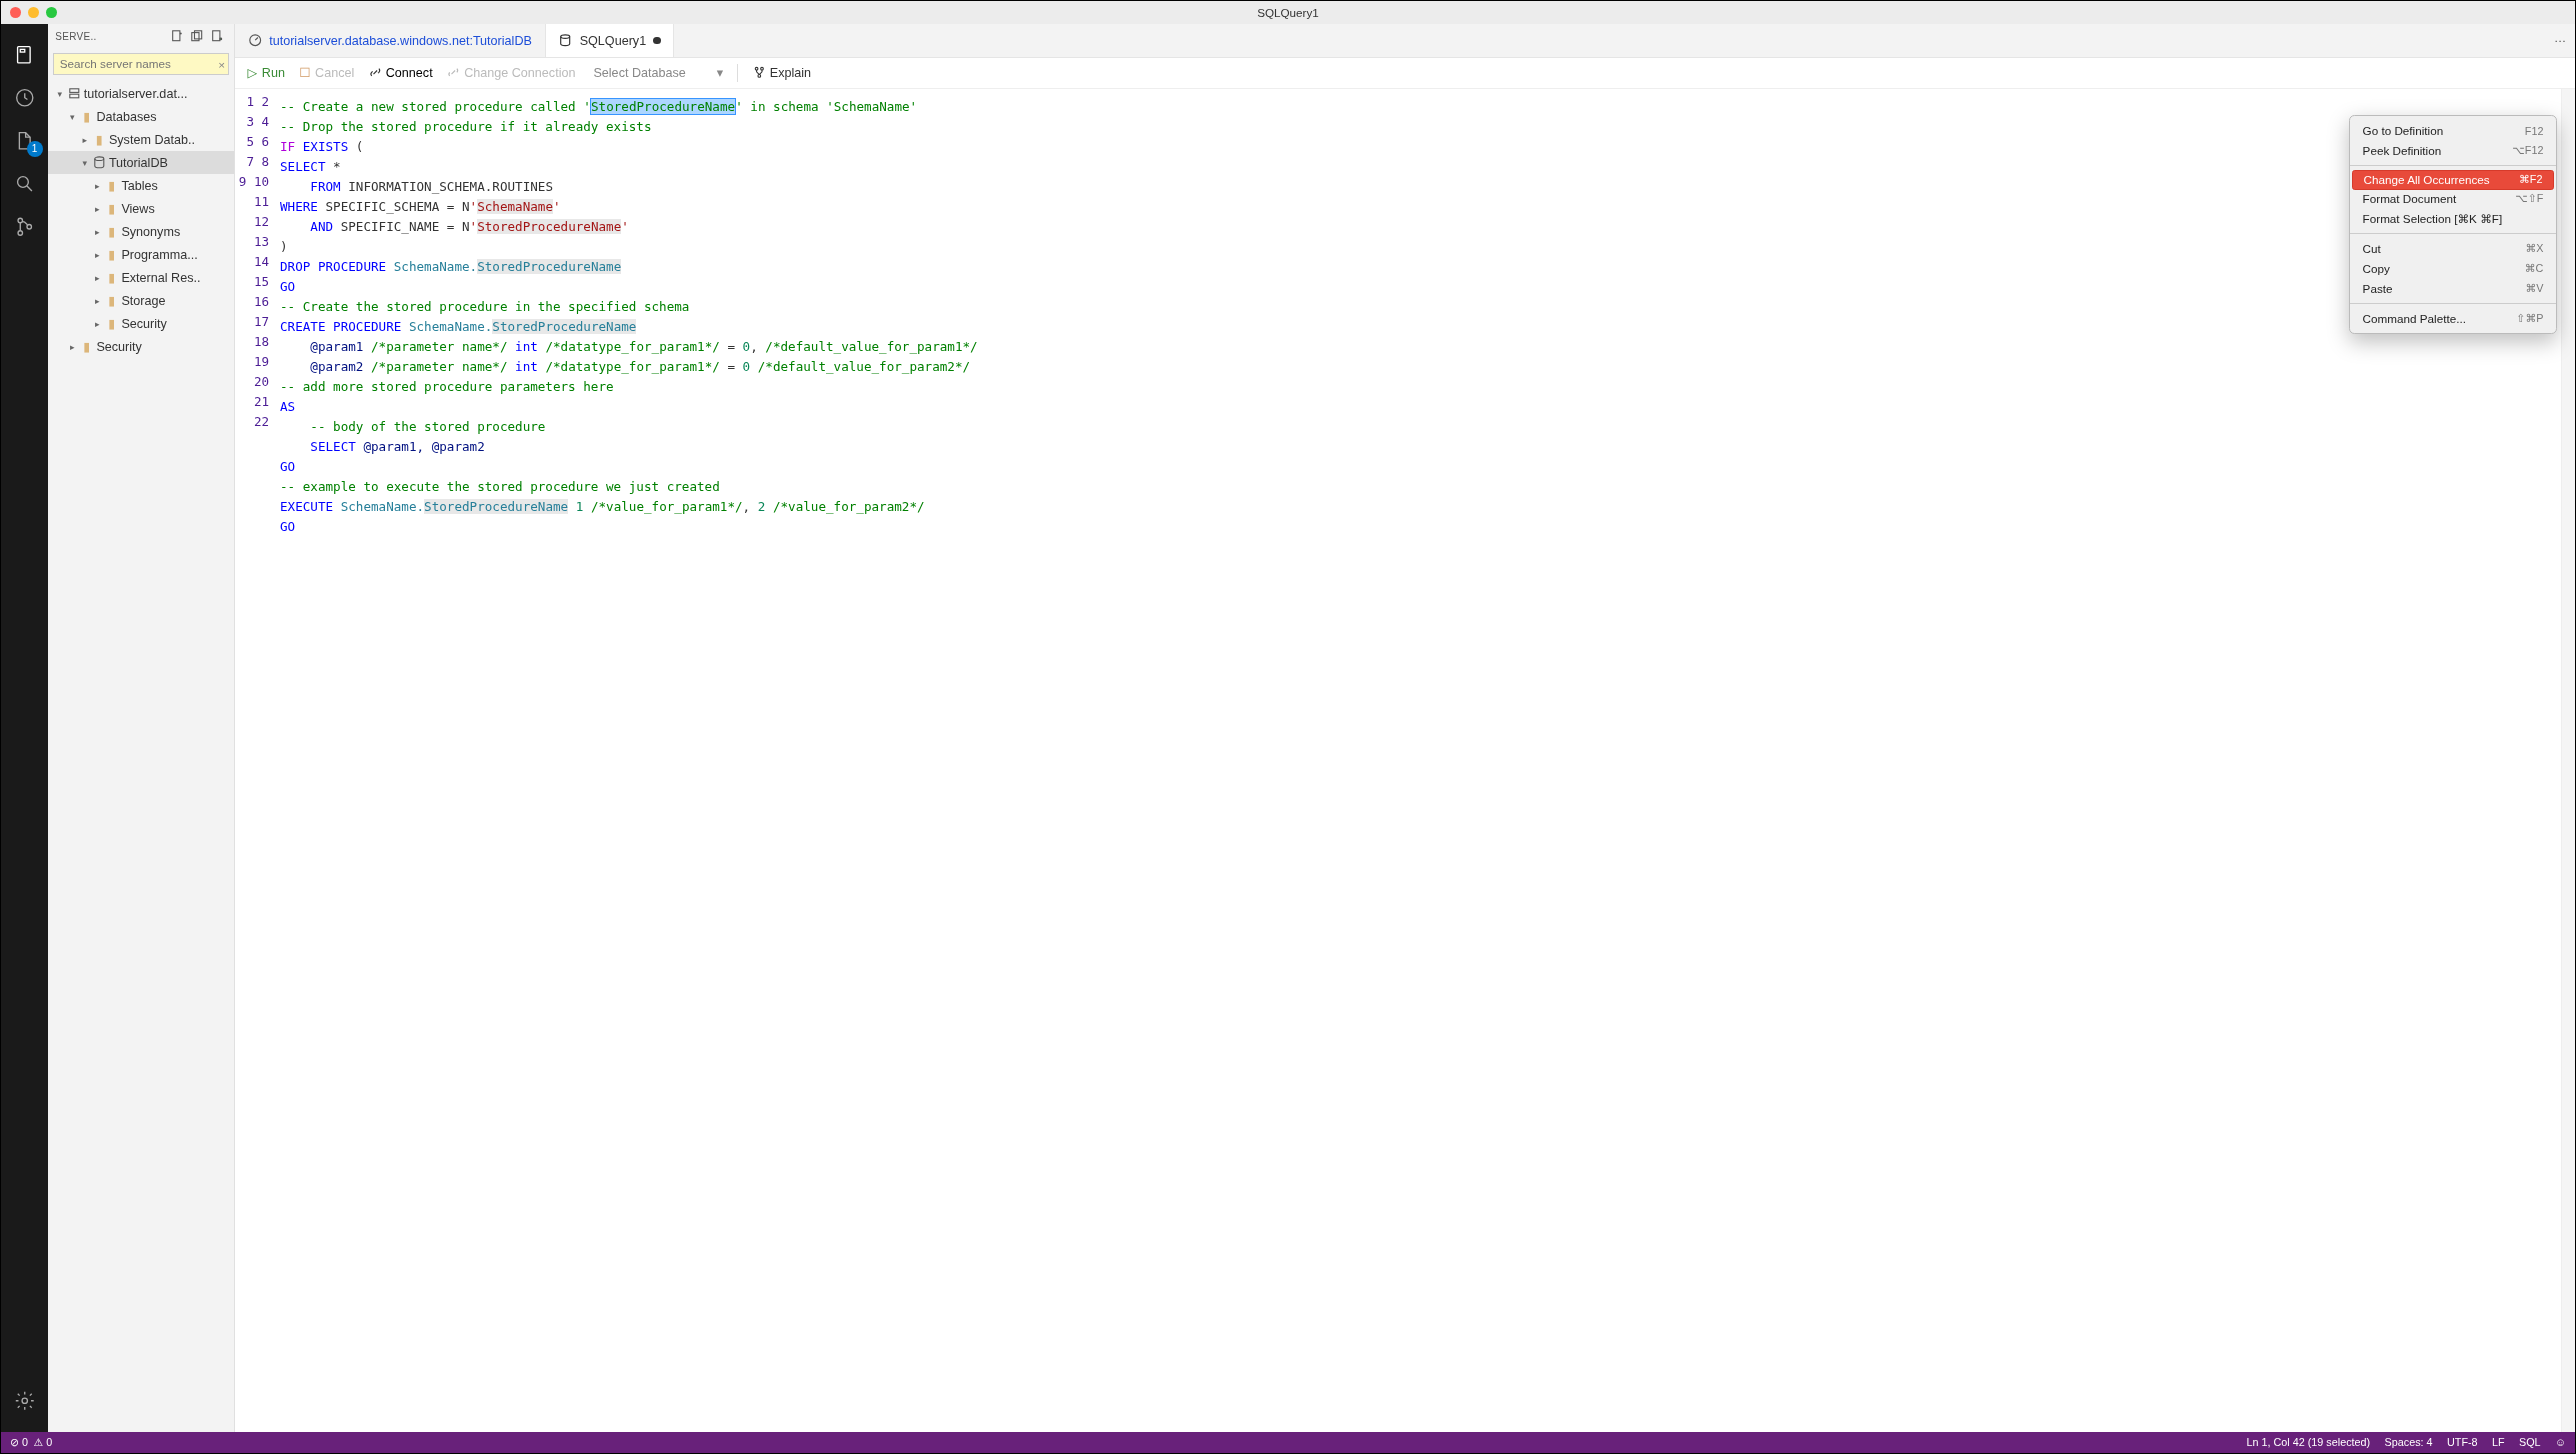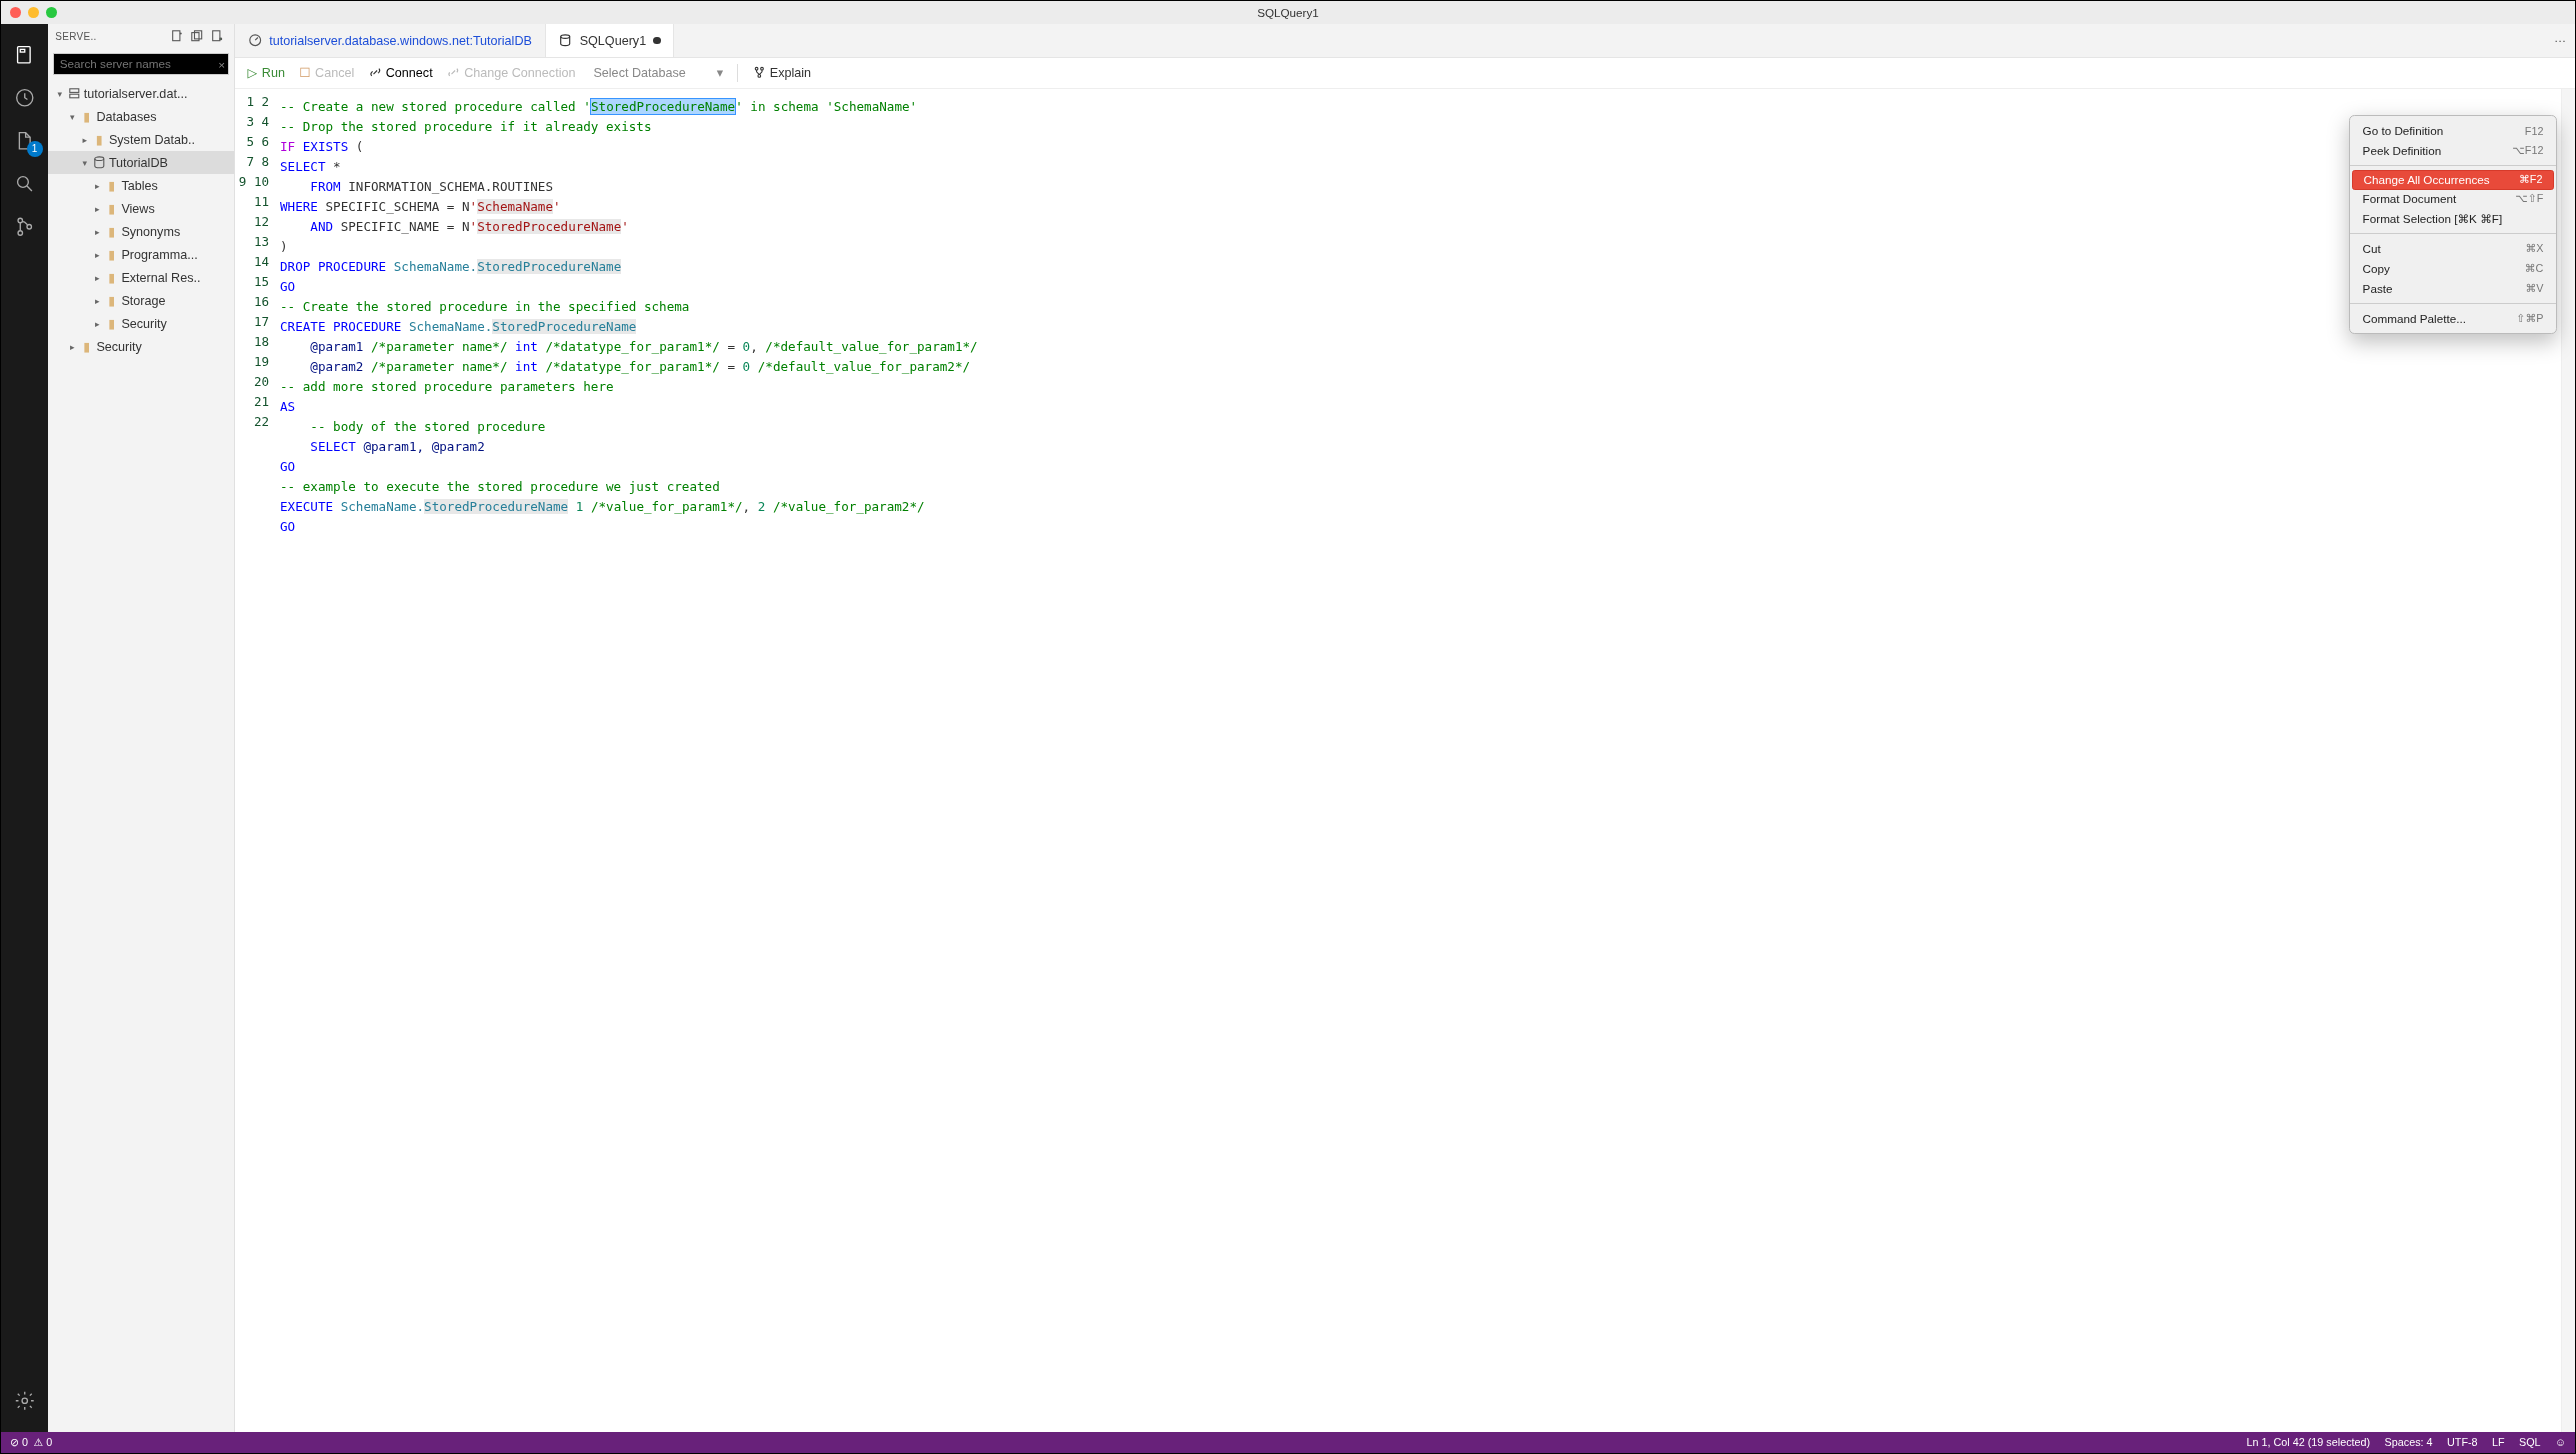--- a/index.html
+++ b/index.html
@@ -24,21 +24,21 @@
 .activity-item.active { color: #fff; }
 .activity-item .badge { position: absolute; bottom: 5.4px; right: 5.4px; background: #007acc; color: #fff; border-radius: 8px; min-width: 16px; height: 16px; font-size: 10px; display: flex; align-items: center; justify-content: center; }
 .activity-bottom { margin-top: auto; margin-bottom: 9px; }
 
 
 .sidebar { width: 187px; background: #f3f3f3; border-right: 0.9px solid #e0e0e0; display: flex; flex-direction: column; }
 .sidebar-header { display: flex; align-items: center; padding: 5.4px 7.2px; font-size: 10px; color: #555; }
 .sidebar-header-title { flex: 1; text-transform: uppercase; letter-spacing: 0.3px; }
 .sidebar-header-icon { width: 20px; display: flex; justify-content: center; color: #555; cursor: pointer; }
 .search-box { margin: 3.6px 5.4px; position: relative; }
-.search-box input { width: 100%; padding: 3.6px 18px 3.6px 5.4px; border: 0.9px solid #ccc; background: #000000; font-size: 11.7px; color: #888; }
+.search-box input { width: 100%; padding: 3.6px 18px 3.6px 5.4px; border: 0.9px solid #ccc; background: #fef9c3; font-size: 11.7px; color: #888; }
 .search-box .x { position: absolute; right: 3.6px; top: 50%; transform: translateY(-50%); color: #888; cursor: pointer; }
 .tree { flex: 1; overflow: auto; padding-top: 3.6px; }
 .tree-item { display: flex; align-items: center; height: 23px; padding-left: 5.4px; cursor: pointer; font-size: 12.6px; color: #333; white-space: nowrap; overflow: hidden; text-overflow: ellipsis; }
 .tree-item.selected { background: #dcdcdc; }
 .tree-twisty { width: 12.6px; display: inline-flex; justify-content: center; color: #666; font-size: 9px; }
 .tree-icon { width: 16px; display: inline-flex; justify-content: center; margin-right: 1.8px; }
 .folder { color: #dcb67a; }
 .db { color: #555; }
 .srv { color: #555; }
 
@@ -55,21 +55,21 @@
 .tb-item { display: flex; align-items: center; gap: 4.5px; padding: 1.8px 3.6px; cursor: pointer; }
 .tb-item.disabled { color: #bbb; cursor: default; }
 .tb-run { color: #388a34; }
 .tb-cancel { color: #d19a66; }
 .tb-select { flex: 0 0 auto; color: #888; display: flex; align-items: center; gap: 5.4px; border: none; padding: 1.8px 7.2px; min-width: 144px; }
 .tb-divider { width: 0.9px; height: 18px; background: #ddd; }
 .tb-explain { color: #333; margin-left: 3.6px; }
 
 
 .editor-body { flex: 1; display: flex; overflow: hidden; background: #fff; }
-.gutter { width: 45px; text-align: right; padding: 3.6px 10.8px 3.6px 0; color: #14532d; font-family: Menlo, Consolas, monospace; font-size: 12.6px; line-height: 20px; user-select: none; }
+.gutter { width: 45px; text-align: right; padding: 3.6px 10.8px 3.6px 0; color: #4c1d95; font-family: Menlo, Consolas, monospace; font-size: 12.6px; line-height: 20px; user-select: none; }
 .code { flex: 1; padding: 8px 0; font-family: Menlo, Consolas, monospace; font-size: 12.6px; line-height: 20px; white-space: pre; color: #333; overflow: auto; position: relative; }
 .c-kw { color: #0000ff; }
 .c-cm { color: #008000; }
 .c-str { color: #a31515; }
 .c-schema { color: #267f99; }
 .c-pink { color: #af00db; }
 .c-num { color: #098658; }
 .c-var { color: #001080; }
 .hl { background: #add6ff; border: 0.9px solid #3794ff; margin: -0.9px; }
 .oc { background: #e8e8e8; }

